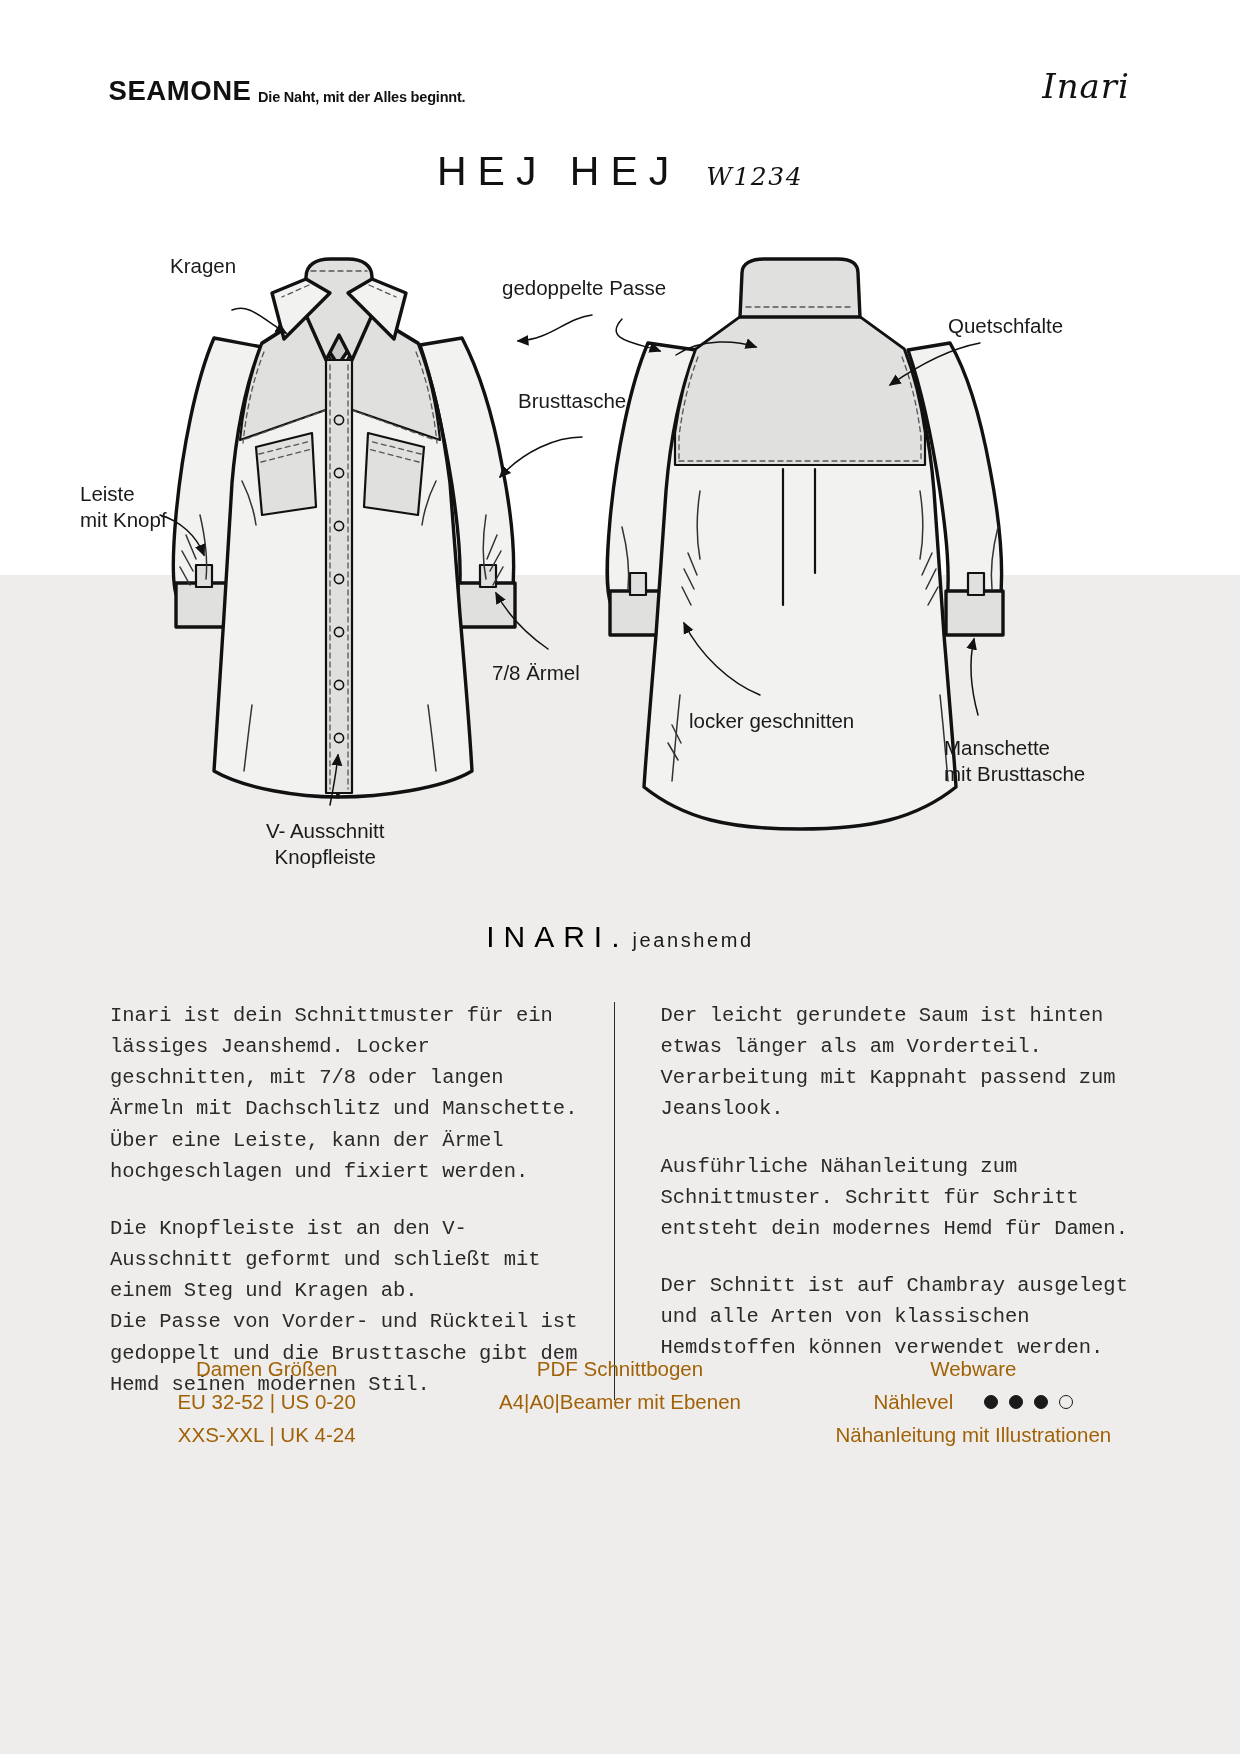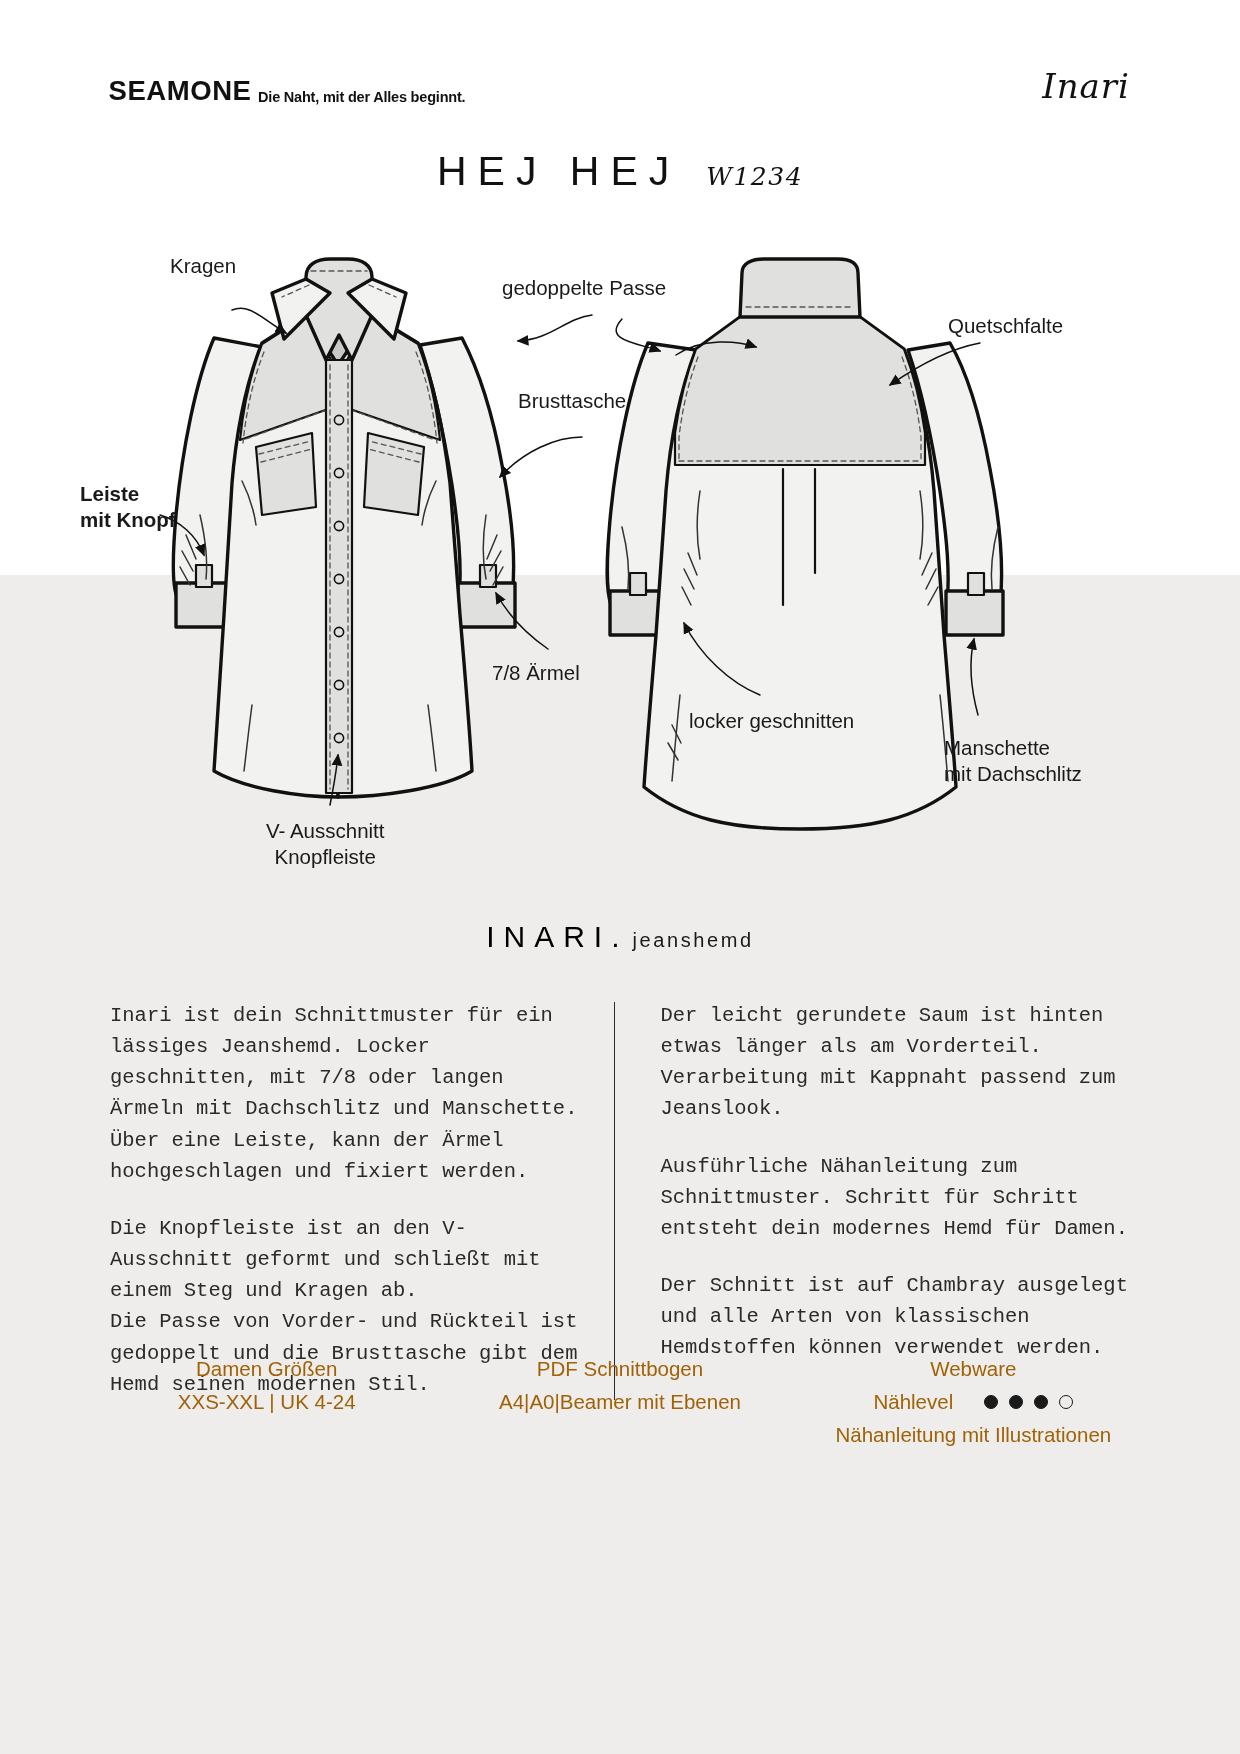--- a/index.html
+++ b/index.html
@@ -57,21 +57,21 @@
 
   
   .callout{
     position:absolute;font-size:20.5px;color:#1a1a1a;
     line-height:1.26;white-space:pre-line;
   }
   .c-kragen{left:170px;top:253px;}
   .c-passe{left:502px;top:275px;}
   .c-quetsch{left:948px;top:313px;}
   .c-brust{left:518px;top:388px;}
-  .c-leiste{left:80px;top:481px;text-align:left;font-weight:bold;}
+  .c-leiste{left:80px;top:481px;text-align:left;}
   .c-aermel{left:492px;top:660px;}
   .c-locker{left:689px;top:708px;}
   .c-manschette{left:944px;top:735px;}
   .c-vaus{left:266px;top:818px;text-align:center;}
 
   
   .section-head{
     position:absolute;left:0;top:920px;width:1240px;
     display:flex;justify-content:center;align-items:baseline;
   }
@@ -267,21 +267,21 @@
 
 <div class="callout c-kragen">Kragen</div>
 <div class="callout c-passe">gedoppelte Passe</div>
 <div class="callout c-quetsch">Quetschfalte</div>
 <div class="callout c-brust">Brusttasche</div>
 <div class="callout c-leiste">Leiste
 mit Knopf</div>
 <div class="callout c-aermel">7/8 Ärmel</div>
 <div class="callout c-locker">locker geschnitten</div>
 <div class="callout c-manschette">Manschette
-mit Dachschlitz</div>
+mit Brusttasche</div>
 <div class="callout c-vaus">V- Ausschnitt
 Knopfleiste</div>
 
 <div class="section-head">
   <span class="sh-main">INARI.</span>
   <span class="sh-sub">jeanshemd</span>
 </div>
 
 <div class="body-cols">
   <div class="col">
@@ -293,20 +293,21 @@
   <div class="col">
     <p>Der leicht gerundete Saum ist hinten etwas länger als am Vorderteil. Verarbeitung mit Kappnaht passend zum Jeanslook.</p>
     <p>Ausführliche Nähanleitung zum Schnittmuster. Schritt für Schritt entsteht dein modernes Hemd für Damen.</p>
     <p>Der Schnitt ist auf Chambray ausgelegt und alle Arten von klassischen Hemdstoffen können verwendet werden.</p>
   </div>
 </div>
 
 <div class="footer">
   <div class="fcol">
     <span class="fline">Damen Größen</span>
+    <span class="fline">EU 32-52 | US 0-20</span>
     <span class="fline">XXS-XXL | UK 4-24</span>
   </div>
   <div class="fcol">
     <span class="fline">PDF Schnittbogen</span>
     <span class="fline">A4|A0|Beamer mit Ebenen</span>
   </div>
   <div class="fcol">
     <span class="fline">Webware</span>
     <span class="fline level-line">
       <span>Nählevel</span>

